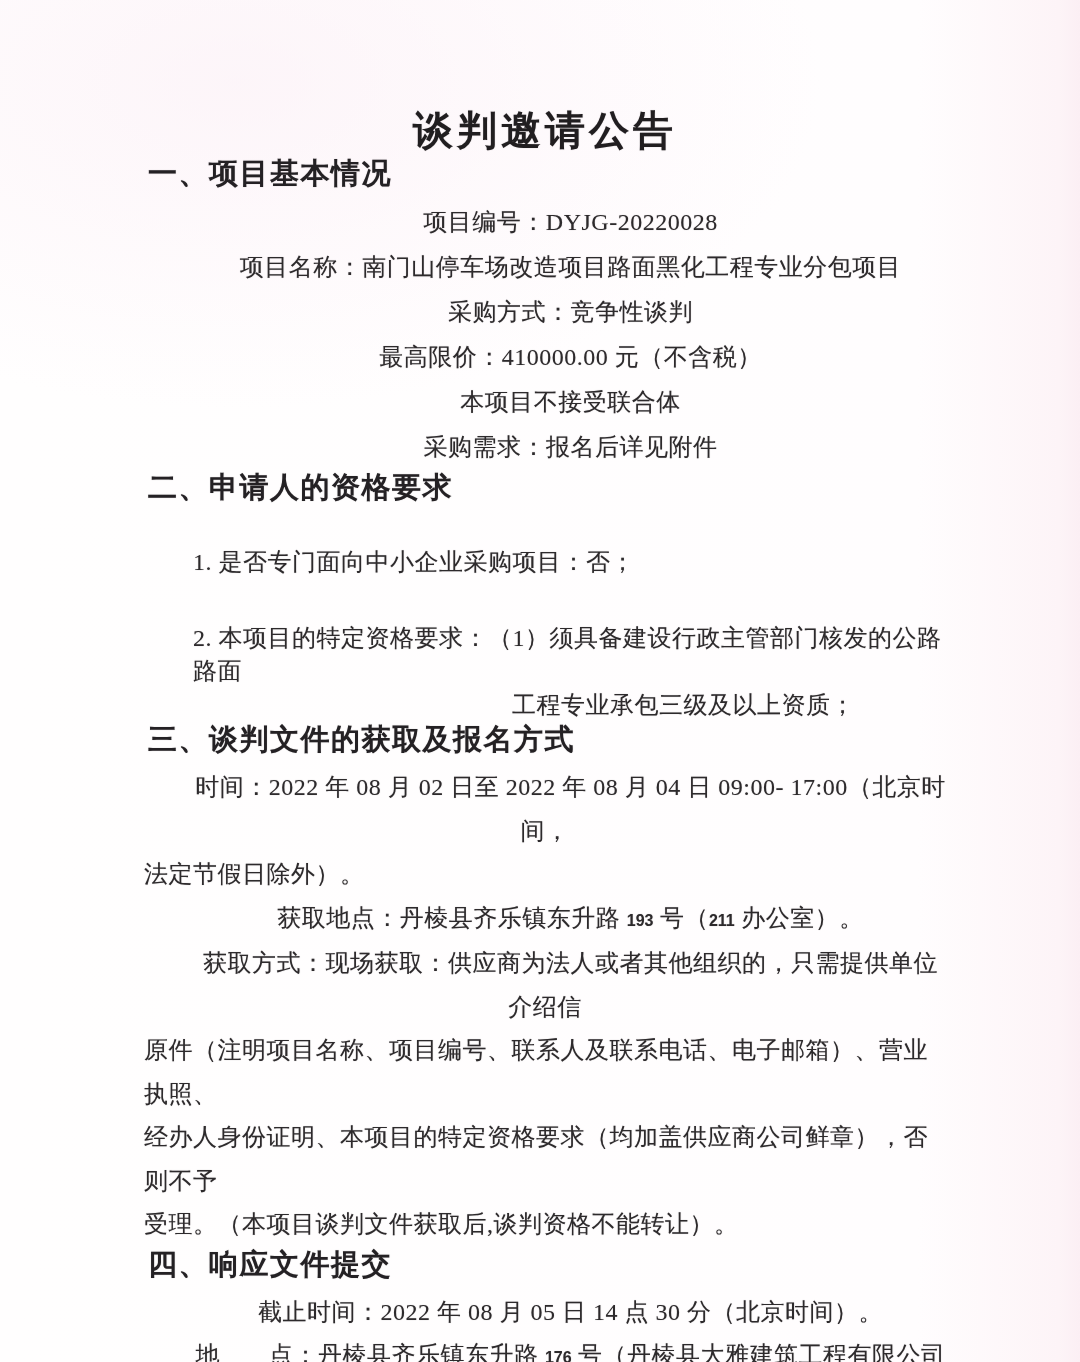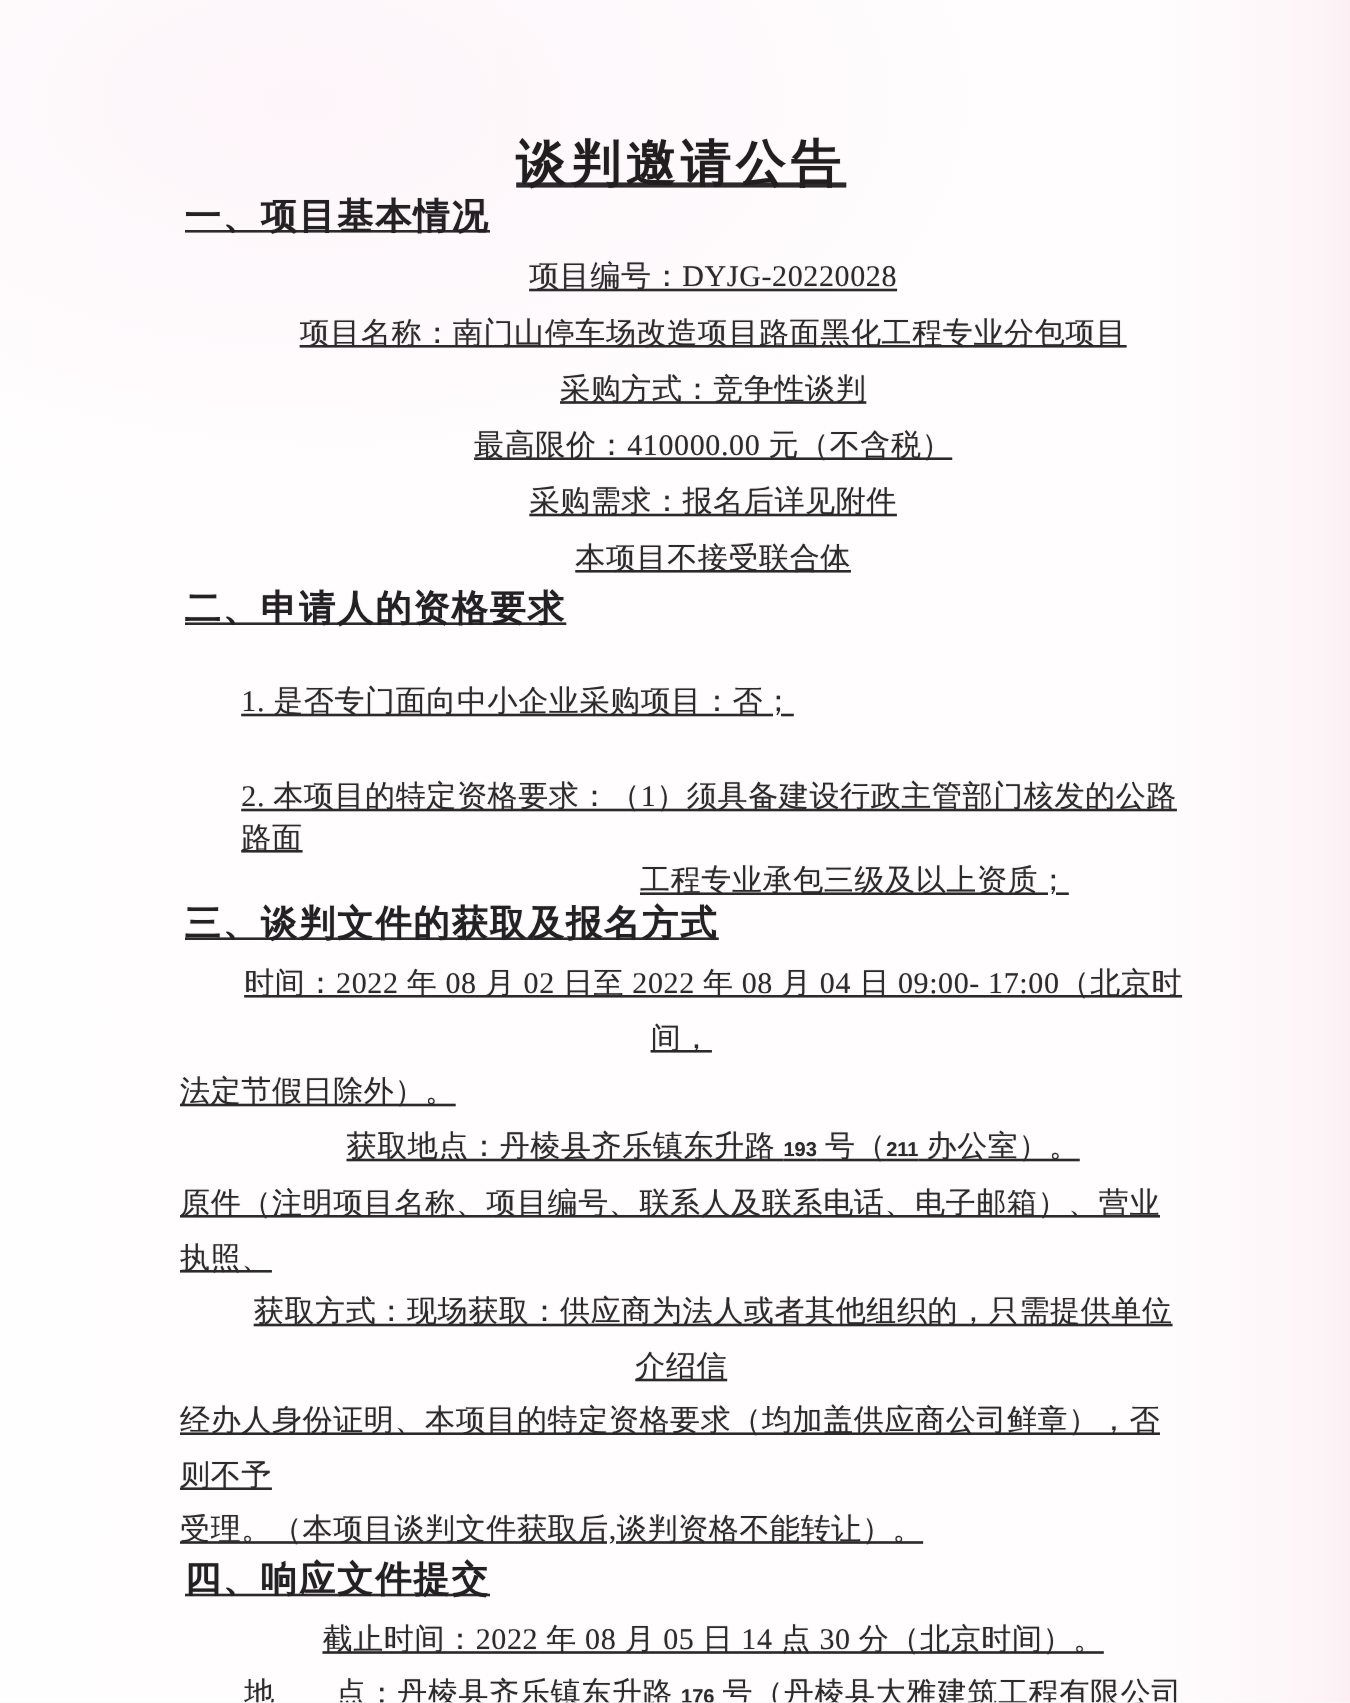--- a/index.html
+++ b/index.html
@@ -10,21 +10,20 @@
     overflow:hidden;
     background:
       radial-gradient(90% 40% at 22% 6%, rgba(251,238,245,.55), rgba(255,255,255,0) 60%),
       linear-gradient(90deg, #fffefe 0%, #fffdfe 85%, #fdf4f7 98%, #fbeff4 100%),
       #fffdfe;
     color:#2d2a2c;
     font-family:"Liberation Serif","DejaVu Serif",serif;
     font-size:24px;
     letter-spacing:.5px;
     text-shadow:0 0 1px rgba(45,42,44,.35);
-    text-decoration:underline;
   }
   .content{padding:0 134px 0 144px;}
   .doc-title{
     margin:0;
     padding-top:106px;
     text-align:center;
     font-size:40px;
     line-height:50px;
     font-weight:700;
     letter-spacing:4px;
@@ -63,40 +62,40 @@
   <div class="content">
 
     <h1 class="doc-title">谈判邀请公告</h1>
 
     <section>
       <h2 class="sec mt-first">一、项目基本情况</h2>
       <p class="ln ind">项目编号：DYJG-20220028</p>
       <p class="ln ind">项目名称：南门山停车场改造项目路面黑化工程专业分包项目</p>
       <p class="ln ind">采购方式：竞争性谈判</p>
       <p class="ln ind">最高限价：410000.00 元（不含税）</p>
+      <p class="ln ind">本项目不接受联合体</p>
       <p class="ln ind">采购需求：报名后详见附件</p>
-      <p class="ln ind">本项目不接受联合体</p>
     </section>
 
     <section>
       <h2 class="sec mt">二、申请人的资格要求</h2>
       <p class="item">1. 是否专门面向中小企业采购项目：否；</p>
       <p class="item">2. 本项目的特定资格要求：（1）须具备建设行政主管部门核发的公路路面</p>
       <p class="cont1">工程专业承包三级及以上资质；</p>
     </section>
 
     <section>
       <h2 class="sec mt">三、谈判文件的获取及报名方式</h2>
       <p class="bl ind">时间：2022 年 08 月 02 日至 2022 年 08 月 04 日 09:00- 17:00（北京时间，</p>
       <p class="bl">法定节假日除外）。</p>
       <p class="bl ind">
         <span>获取地点：丹棱县齐乐镇东升路 </span><b class="n">193</b><span> 号（</span><b class="n">211</b><span> 办公室）。</span>
       </p>
+      <p class="bl ind">获取方式：现场获取：供应商为法人或者其他组织的，只需提供单位介绍信</p>
       <p class="bl">原件（注明项目名称、项目编号、联系人及联系电话、电子邮箱）、营业执照、</p>
-      <p class="bl ind">获取方式：现场获取：供应商为法人或者其他组织的，只需提供单位介绍信</p>
       <p class="bl">经办人身份证明、本项目的特定资格要求（均加盖供应商公司鲜章），否则不予</p>
       <p class="bl">受理。（本项目谈判文件获取后,谈判资格不能转让）。</p>
     </section>
 
     <section>
       <h2 class="sec mt">四、响应文件提交</h2>
       <p class="s4l ind">截止时间：2022 年 08 月 05 日 14 点 30 分（北京时间）。</p>
       <p class="s4l ind">
         <span>地　　点：丹棱县齐乐镇东升路 </span><b class="n">176</b><span> 号（丹棱县大雅建筑工程有限公司开标</span>
       </p>

